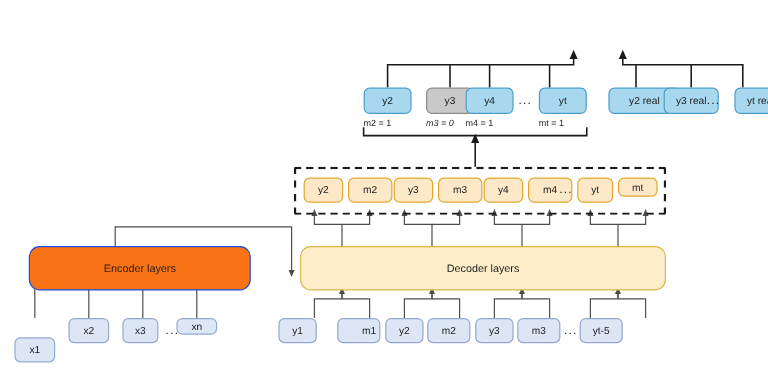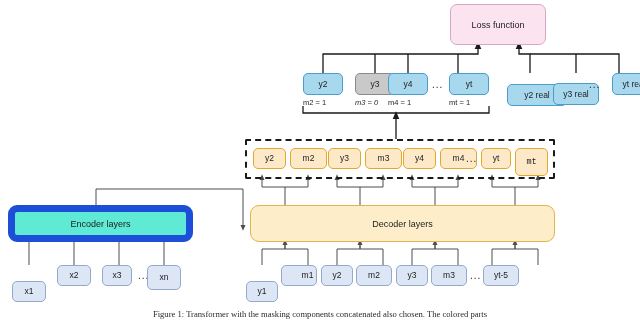--- a/index.html
+++ b/index.html
@@ -30,21 +30,21 @@
   
   .n-pale{background:#dce6f5;border:1px solid #93a9cf;}
   
   .n-amber{background:#fde8c8;border:1px solid #e0a92e;}
   
   .blk{
     position:absolute;box-sizing:border-box;
     display:flex;align-items:center;justify-content:center;
     border-radius:9px;font-size:9px;color:#1d1d1d;
   }
-  .blk-green{background:#5eead4;border:7px solid #1d4ed8;}
+  .blk-green{background:#f97316;border:1px solid #1d4ed8;margin-left:16px;}
   .blk-amber{background:#fdeec9;border:1px solid #e0b54a;}
   .blk-pink{background:#fbe3ef;border:1px solid #d9a7c6;border-radius:7px;}
 
   .dashbox{
     position:absolute;box-sizing:border-box;
     border:2px dashed #1a1a1a;background:transparent;border-radius:2px;
   }
   .lbl{
     position:absolute;font-size:7.5px;color:#1d1d1d;
     white-space:nowrap;line-height:1;
@@ -117,71 +117,69 @@
       <path d="M375,73 L375,54"></path>
       <path d="M408,73 L408,54"></path>
       <path d="M458,73 L458,54"></path>
 
       <path d="M530,73 L530,54 L519,54 L519,45" marker-end="url(#ah)"></path>
       <path d="M576,73 L576,54"></path>
       <path d="M619,73 L619,54 L530,54"></path>
     </g>
   </svg>
 
-  <div class="blk blk-pink" style="left:450px;top:4px;width:96px;height:41px;">Loss function</div>
 
   <div class="node n-blue" style="left:303px;top:73px;width:40px;height:22px;">y2</div>
   <div class="node n-gray" style="left:355px;top:73px;width:40px;height:22px;">y3</div>
   <div class="node n-blue" style="left:388px;top:73px;width:40px;height:22px;">y4</div>
   <div class="ell" style="left:432px;top:80px;">...</div>
   <div class="node n-blue" style="left:449px;top:73px;width:40px;height:22px;">yt</div>
 
   <div class="lbl" style="left:303px;top:99px;width:40px;">m2 = 1</div>
   <div class="lbl" style="left:355px;top:99px;width:40px;font-style:italic;">m3 = 0</div>
   <div class="lbl" style="left:388px;top:99px;width:40px;">m4 = 1</div>
   <div class="lbl" style="left:449px;top:99px;width:40px;">mt = 1</div>
 
-  <div class="node n-blue" style="left:507px;top:84px;width:60px;height:22px;">y2 real</div>
-  <div class="node n-blue" style="left:553px;top:83px;width:46px;height:22px;">y3 real</div>
+  <div class="node n-blue" style="left:507px;top:73px;width:60px;height:22px;">y2 real</div>
+  <div class="node n-blue" style="left:553px;top:73px;width:46px;height:22px;">y3 real</div>
   <div class="ell" style="left:589px;top:80px;">...</div>
   <div class="node n-blue" style="left:596px;top:73px;width:44px;height:22px;margin-left:16px;">yt real</div>
 
   <div class="dashbox" style="left:245px;top:139px;width:310px;height:40px;"></div>
 
   <div class="node n-amber" style="left:253px;top:148px;width:33px;height:21px;">y2</div>
   <div class="node n-amber" style="left:290px;top:148px;width:37px;height:21px;">m2</div>
 
   <div class="node n-amber" style="left:328px;top:148px;width:33px;height:21px;">y3</div>
   <div class="node n-amber" style="left:365px;top:148px;width:37px;height:21px;">m3</div>
 
   <div class="node n-amber" style="left:403px;top:148px;width:33px;height:21px;">y4</div>
   <div class="node n-amber" style="left:440px;top:148px;width:37px;height:21px;">m4</div>
 
   <div class="ell" style="left:466px;top:154px;">...</div>
 
   <div class="node n-amber" style="left:481px;top:148px;width:30px;height:21px;">yt</div>
-  <div class="node n-amber" style="left:515px;top:148px;width:33px;height:28px;font-family:Liberation Mono, monospace;">mt</div>
+  <div class="node n-amber" style="left:515px;top:148px;width:33px;height:16px;">mt</div>
 
   <div class="blk blk-green" style="left:8px;top:205px;width:185px;height:37px;">Encoder layers</div>
   <div class="blk blk-amber" style="left:250px;top:205px;width:305px;height:37px;">Decoder layers</div>
 
   <div class="node n-pale" style="left:12px;top:281px;width:34px;height:21px;">x1</div>
   <div class="node n-pale" style="left:57px;top:265px;width:34px;height:21px;">x2</div>
   <div class="node n-pale" style="left:102px;top:265px;width:30px;height:21px;">x3</div>
   <div class="ell" style="left:138px;top:271px;">...</div>
-  <div class="node n-pale" style="left:147px;top:265px;width:34px;height:25px;">xn</div>
+  <div class="node n-pale" style="left:147px;top:265px;width:34px;height:14px;">xn</div>
 
-  <div class="node n-pale" style="left:246px;top:265px;width:32px;height:21px;margin-top:16px;">y1</div>
+  <div class="node n-pale" style="left:232px;top:265px;width:32px;height:21px;">y1</div>
   <div class="node n-pale" style="left:281px;top:265px;width:36px;height:21px;padding-left:17px;">m1</div>
 
   <div class="node n-pale" style="left:321px;top:265px;width:32px;height:21px;">y2</div>
   <div class="node n-pale" style="left:356px;top:265px;width:36px;height:21px;">m2</div>
 
   <div class="node n-pale" style="left:396px;top:265px;width:32px;height:21px;">y3</div>
   <div class="node n-pale" style="left:431px;top:265px;width:36px;height:21px;">m3</div>
 
   <div class="ell" style="left:470px;top:271px;">...</div>
 
   <div class="node n-pale" style="left:483px;top:265px;width:36px;height:21px;">yt-5</div>
 
-  <div class="caption">Figure 1: Transformer with the masking components concatenated also chosen. The colored parts</div>
 
 </div>
 
 </body></html>

